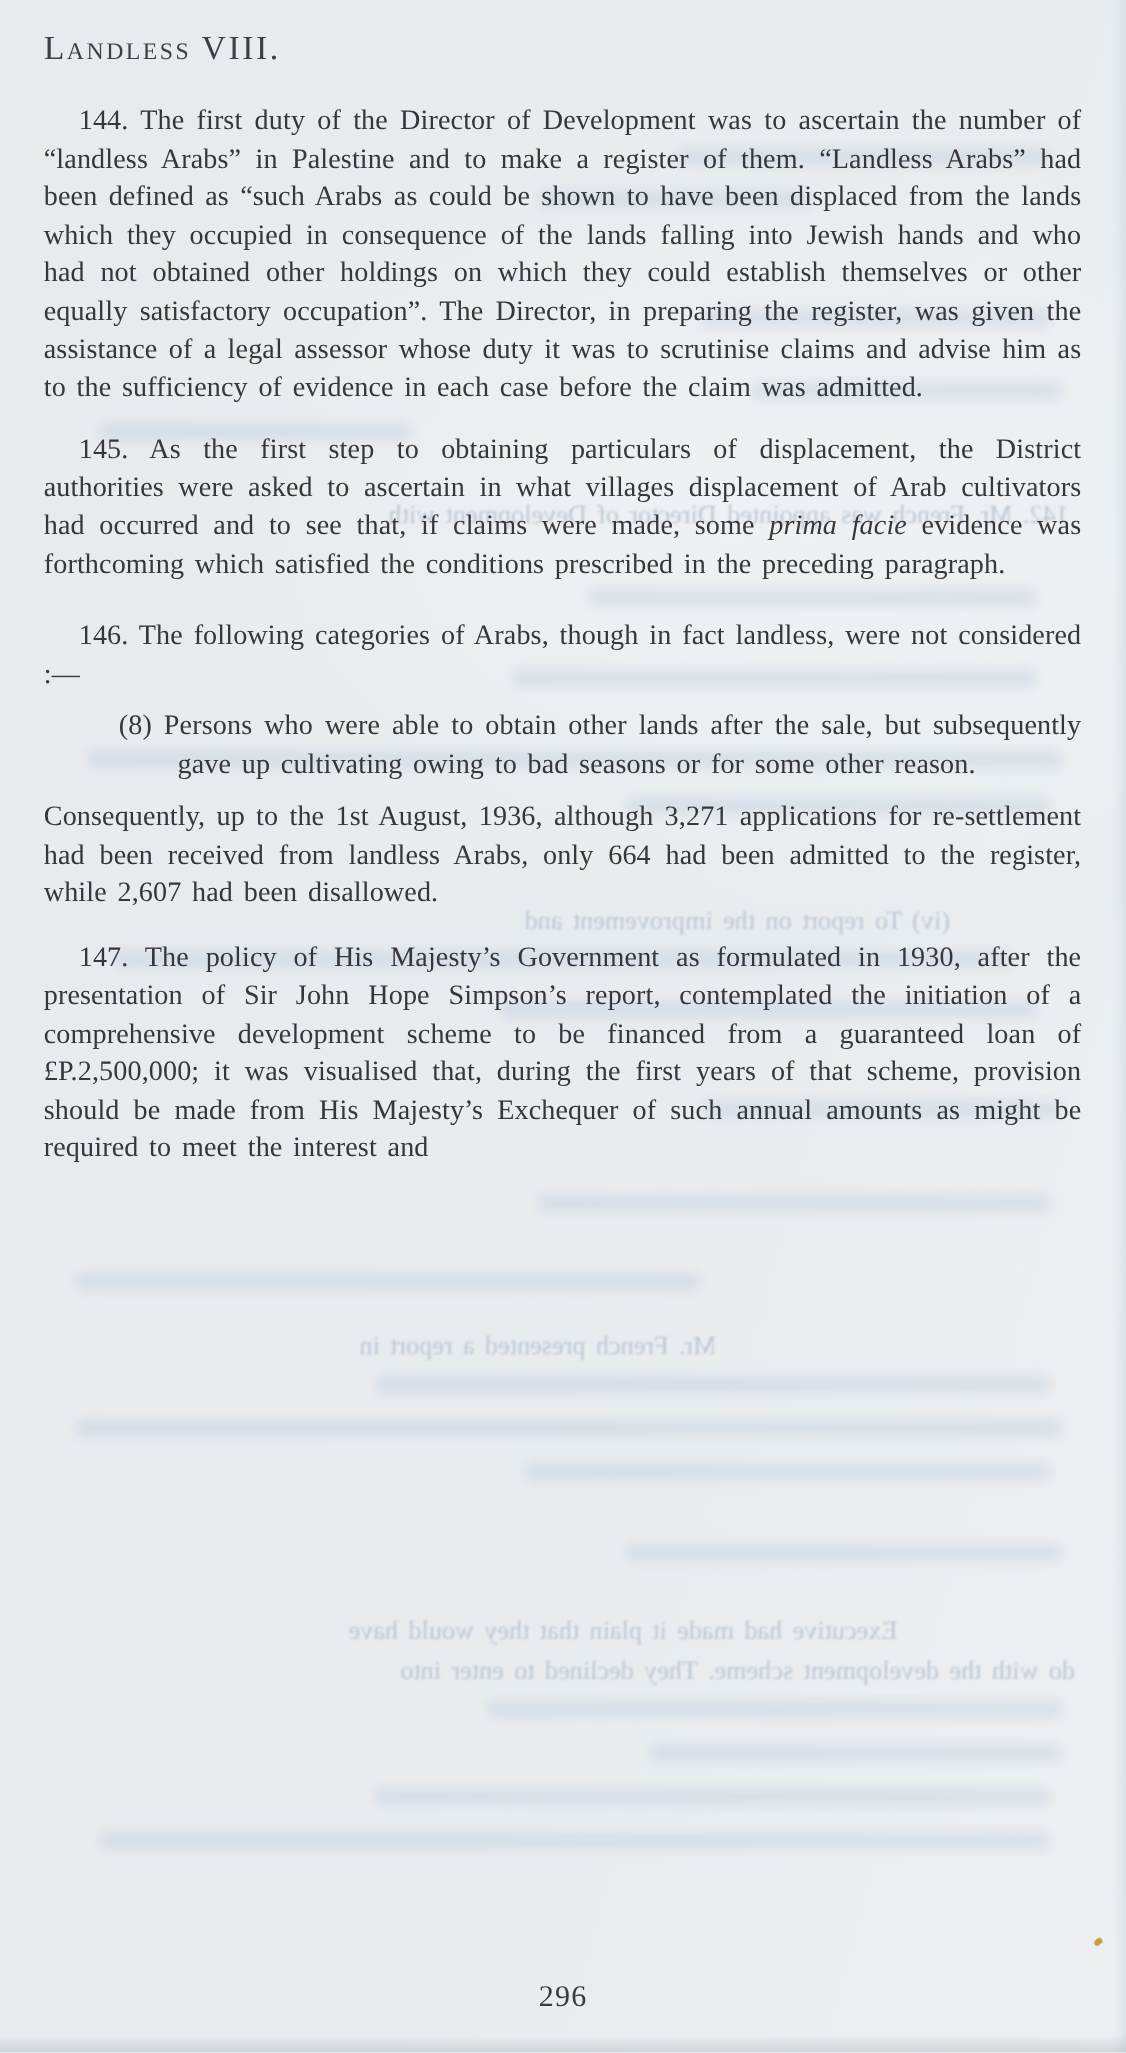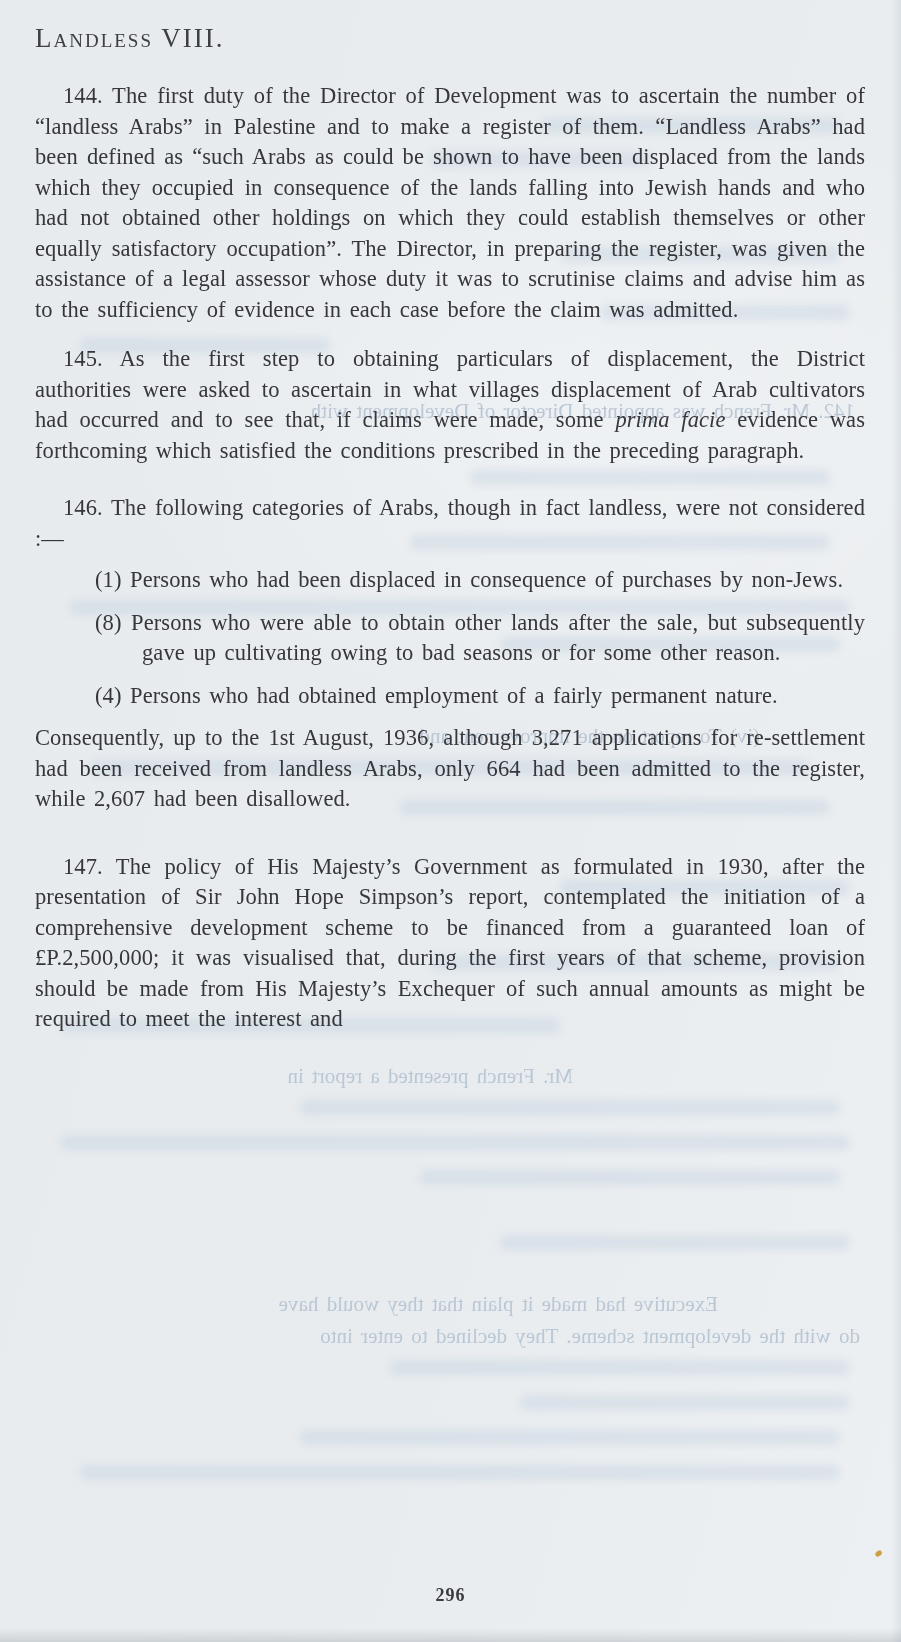--- a/index.html
+++ b/index.html
@@ -98,31 +98,30 @@
   .p146 { margin-top: 27px; }
   .latin { font-style: italic; }
 
   .list { margin-top: 11px; }
   .list-item {
     margin: 0 0 12px 60px;
     padding-left: 47px;
     text-indent: -47px;
   }
   .p146c { margin-top: 1px; }
-  .p147 { margin-top: 37px; }
+  .p147 { margin-top: 21px; }
 
   .page-number {
     position: absolute;
     top: 1585px; left: 0; right: 0;
     text-align: center;
-    font-size: 18px;
+    font-size: 24px;
     color: #3a3a3f;
     z-index: 1;
     letter-spacing: 1px;
-    font-weight: bold;
   }
 </style>
 </head>
 <body>
 
 <div class="page">
 
   <div class="ghost-layer">
     <div class="ghost g1">142. Mr. French was appointed Director of Development with</div>
     <div class="ghost g2">(iv) To report on the improvement and</div>
@@ -158,23 +157,21 @@
 
     <h1 class="chapter">Landless VIII.</h1>
 
     <p class="indent p144">144. The first duty of the Director of Development was to ascertain the number of “landless Arabs” in Palestine and to make a register of them. “Landless Arabs” had been defined as “such Arabs as could be shown to have been displaced from the lands which they occupied in consequence of the lands falling into Jewish hands and who had not obtained other holdings on which they could establish themselves or other equally satisfactory occupation”. The Director, in preparing the register, was given the assistance of a legal assessor whose duty it was to scrutinise claims and advise him as to the sufficiency of evidence in each case before the claim was admitted.</p>
 
     <p class="indent p145"><span>145. As the first step to obtaining particulars of displacement, the District authorities were asked to ascertain in what villages displacement of Arab cultivators had occurred and to see that, if claims were made, some </span><i class="latin">prima facie</i><span> evidence was forthcoming which satisfied the conditions prescribed in the preceding paragraph.</span></p>
 
     <p class="indent p146">146. The following categories of Arabs, though in fact landless, were not considered :—</p>
 
     <div class="list">
-      <p class="list-item">(1) Persons who had been displaced in consequence of purchases by non-Jews.</p>
       <p class="list-item">(8) Persons who were able to obtain other lands after the sale, but subsequently gave up cultivating owing to bad seasons or for some other reason.</p>
-      <p class="list-item">(4) Persons who had obtained employment of a fairly permanent nature.</p>
     </div>
 
     <p class="p146c">Consequently, up to the 1st August, 1936, although 3,271 applications for re-settlement had been received from landless Arabs, only 664 had been admitted to the register, while 2,607 had been disallowed.</p>
 
     <p class="indent p147">147. The policy of His Majesty’s Government as formulated in 1930, after the presentation of Sir John Hope Simpson’s report, contemplated the initiation of a comprehensive development scheme to be financed from a guaranteed loan of £P.2,500,000; it was visualised that, during the first years of that scheme, provision should be made from His Majesty’s Exchequer of such annual amounts as might be required to meet the interest and</p>
 
   </div>
 
   <div class="page-number">296</div>
 

